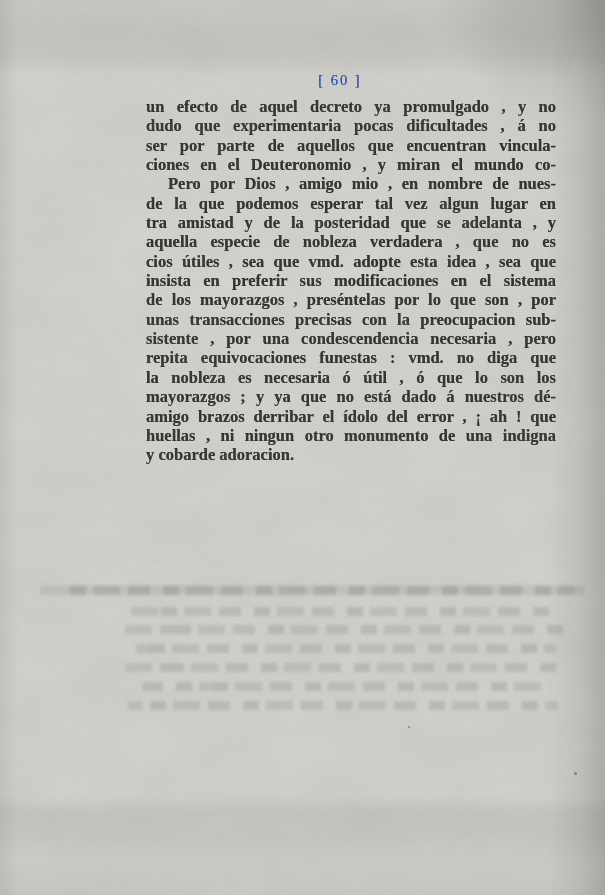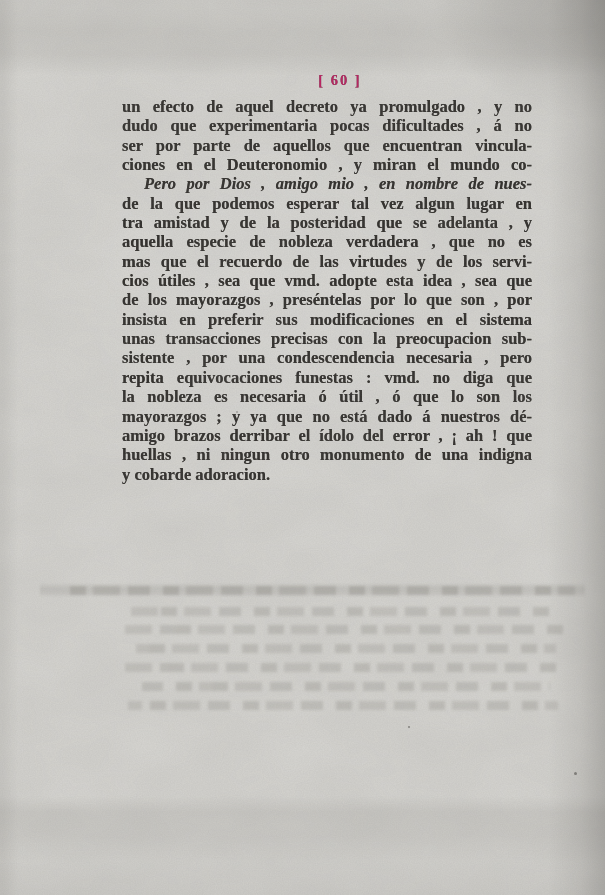--- a/index.html
+++ b/index.html
@@ -46,39 +46,39 @@
   .g2 { top: 607px; left: 130px; width: 425px; background-position: 31px 0; }
   .g3 { top: 625px; left: 118px; width: 445px; background-position: 57px 0; }
   .g4 { top: 644px; left: 136px; width: 420px; background-position: 13px 0; }
   .g5 { top: 663px; left: 124px; width: 438px; background-position: 44px 0; }
   .g6 { top: 682px; left: 142px; width: 408px; background-position: 70px 0; }
   .g7 { top: 701px; left: 128px; width: 430px; background-position: 22px 0; }
   
   .pagenum {
     position: absolute; left: 135px; top: 72px; width: 410px;
     text-align: center;
-    font-size: 14.5px; font-weight: 700;
+    font-size: 14.5px; font-weight: 400;
     letter-spacing: 2px;
-    color: #be185d;
+    color: #1d4ed8;
     text-shadow: 0 0 .5px rgba(45,43,40,.75);
   }
   .textblock {
-    position: absolute; left: 122px; top: 97px; width: 410px;
+    position: absolute; left: 146px; top: 97px; width: 410px;
     color: #2d2b28;
     font-size: 16.5px; font-weight: 700;
     text-shadow: 0 0 .5px rgba(45,43,40,.7);
   }
   .line {
     height: 19.35px; line-height: 19.35px;
     text-align: justify;
     text-align-last: justify;
     white-space: normal;
   }
   .line.end { text-align-last: left; }
-  .line.indent { text-indent: 22px; font-style: italic; }
+  .line.indent { text-indent: 22px; }
   
   .speck { position: absolute; border-radius: 50%; background: rgba(62,60,56,.55); }
   .s1 { left: 574px; top: 772px; width: 3px; height: 3px; }
   .s2 { left: 408px; top: 726px; width: 2px; height: 2px; }
   .s3 { left: 236px; top: 411px; width: 2px; height: 2px; opacity:.6; }
   
   .grain { position: absolute; inset: 0; pointer-events: none; }
 </style>
 </head>
 <body>
@@ -104,24 +104,23 @@
       <div class="line">un efecto de aquel decreto ya promulgado , y no</div>
       <div class="line">dudo que experimentaria pocas dificultades , á no</div>
       <div class="line">ser por parte de aquellos que encuentran vincula-</div>
       <div class="line">ciones en el Deuteronomio , y miran el mundo co-</div>
     </div>
     <div class="para">
       <div class="line indent">Pero por Dios , amigo mio , en nombre de nues-</div>
       <div class="line">de la que podemos esperar tal vez algun lugar en</div>
       <div class="line">tra amistad y de la posteridad que se adelanta , y</div>
       <div class="line">aquella especie de nobleza verdadera , que no es</div>
-      <div class="line">mas que el recuerdo de las virtudes y de los servi-</div>
       <div class="line">cios útiles , sea que vmd. adopte esta idea , sea que</div>
+      <div class="line">insista en preferir sus modificaciones en el sistema</div>
       <div class="line">de los mayorazgos , preséntelas por lo que son , por</div>
-      <div class="line">insista en preferir sus modificaciones en el sistema</div>
       <div class="line">unas transacciones precisas con la preocupacion sub-</div>
       <div class="line">sistente , por una condescendencia necesaria , pero</div>
       <div class="line">repita equivocaciones funestas : vmd. no diga que</div>
       <div class="line">la nobleza es necesaria ó útil , ó que lo son los</div>
       <div class="line">mayorazgos ; y ya que no está dado á nuestros dé-</div>
       <div class="line">amigo brazos derribar el ídolo del error , ¡ ah ! que</div>
       <div class="line">huellas , ni ningun otro monumento de una indigna</div>
       <div class="line end">y cobarde adoracion.</div>
     </div>
   </div>

